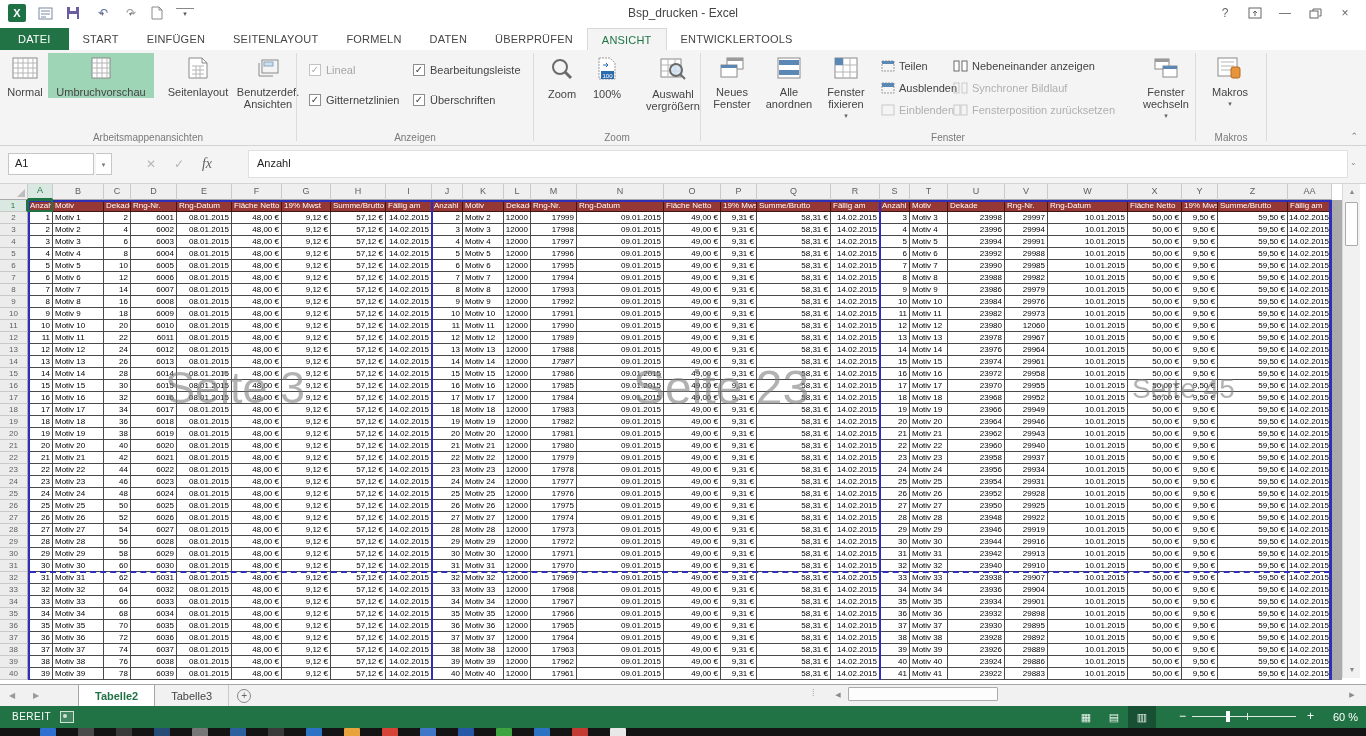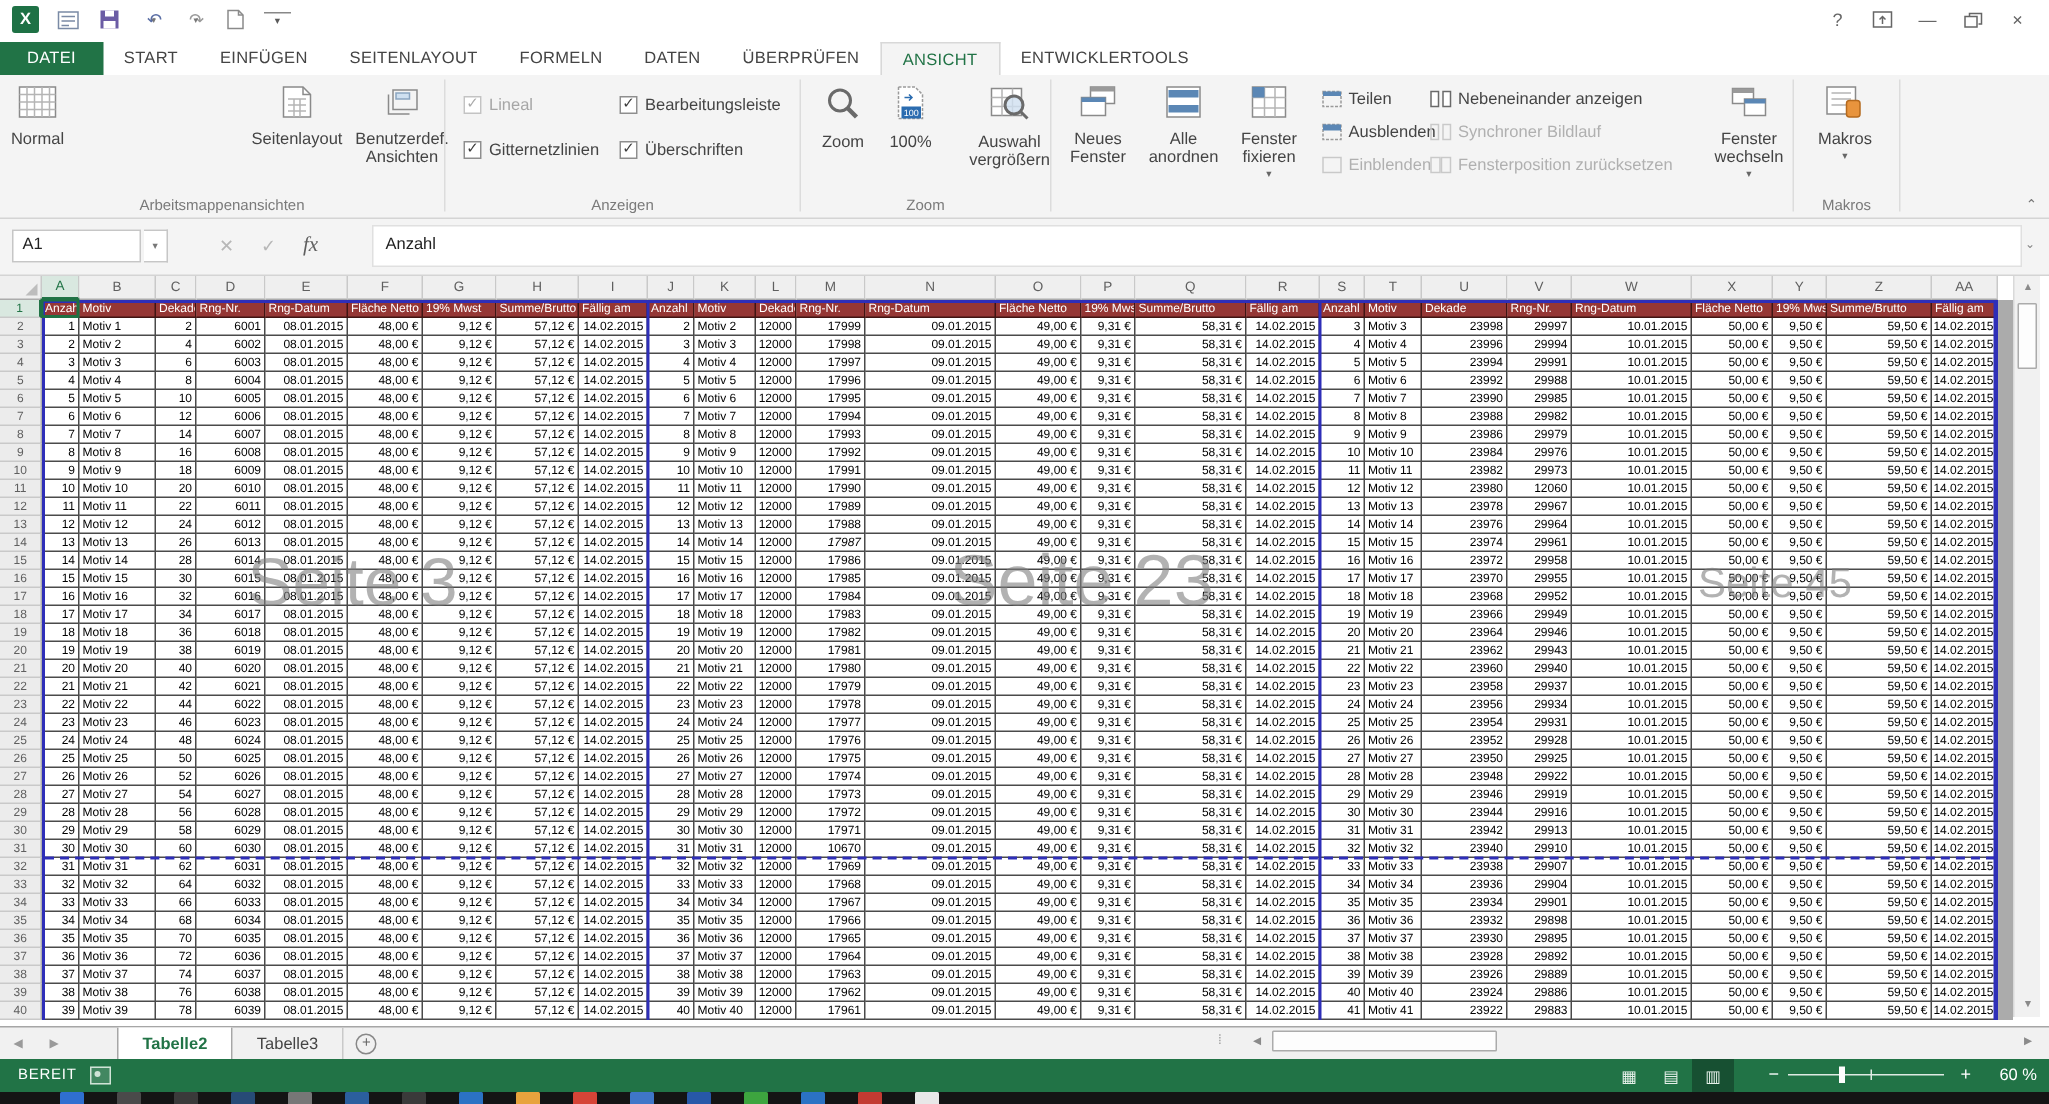--- a/index.html
+++ b/index.html
@@ -126,20 +126,21 @@
     <div class="qbtn" style="color:#5a6ea5;">↶<span class="mini-drop">▾</span></div>
     <div class="qbtn" style="color:#9a9a9a;">↷<span class="mini-drop">▾</span></div>
     <div class="qbtn">
         <svg width="12" height="14">
           <path d="M1,1 h7 l3,3 v9 h-10 z" fill="#fff" stroke="#8a8a8a"></path>
           <path d="M8,1 v3 h3" fill="none" stroke="#8a8a8a"></path>
         </svg>
       </div>
     <div class="qbtn" style="border-top:1px solid #888; height:10px; font-size:7px;">▾</div>
   </div>
+  <div class="abs" id="win-title">Bsp_drucken - Excel</div>
   <div class="winctrls">
     <div class="wbtn">?</div>
     <div class="wbtn">
         <svg width="14" height="12">
           <rect x="1" y="1" width="12" height="10" fill="none" stroke="#666"></rect>
           <path d="M7,9 V4 M5,6 l2,-2 2,2" stroke="#666" fill="none"></path>
         </svg>
       </div>
     <div class="wbtn">—</div>
     <div class="wbtn">
@@ -168,20 +169,27 @@
 <div class="abs" id="ribbon">
 
   <div class="rgroup" style="left:0; width:296px;">
     <div class="bigbtn" style="left:2px; width:46px;">
       <span class="bicon"><svg width="26" height="22">
             <rect x="1" y="1" width="24" height="20" fill="#fff" stroke="#8a8a8a"></rect>
             <path d="M1,6 h24 M1,11 h24 M1,16 h24 M6,1 v20 M11,1 v20 M16,1 v20 M21,1 v20" stroke="#b5b5b5"></path>
           </svg></span>
       <span>Normal</span>
     </div>
+    <div class="bigbtn active" style="left:48px; width:106px;">
+      <span class="bicon"><svg width="26" height="22">
+            <rect x="4" y="1" width="18" height="20" fill="#fff" stroke="#8a8a8a"></rect>
+            <path d="M4,6 h18 M4,11 h18 M4,16 h18 M9,1 v20 M14,1 v20 M19,1 v20" stroke="#b5b5b5"></path>
+          </svg></span>
+      <span>Umbruchvorschau</span>
+    </div>
     <div class="bigbtn" style="left:155px; width:86px;">
       <span class="bicon"><svg width="20" height="22">
             <path d="M1,1 h13 l5,5 v15 h-18 z" fill="#fff" stroke="#8a8a8a"></path>
             <path d="M14,1 v5 h5" fill="none" stroke="#8a8a8a"></path>
             <path d="M4,9 h12 M4,13 h12 M4,17 h12 M8,9 v12 M12,9 v12" stroke="#b5b5b5"></path>
           </svg></span>
       <span>Seitenlayout</span>
     </div>
     <div class="bigbtn" style="left:241px; width:54px;">
       <span class="bicon"><svg width="24" height="22">
@@ -317,20 +325,21 @@
     <div class="bigbtn" style="left:438px; width:54px;">
       <span class="bicon"><svg width="26" height="22">
             <rect x="2" y="2" width="14" height="10" fill="#fff" stroke="#8a8a8a"></rect>
             <rect x="2" y="2" width="14" height="3" fill="#9a9a9a"></rect>
             <rect x="10" y="9" width="14" height="11" fill="#fff" stroke="#8a8a8a"></rect>
             <rect x="10" y="9" width="14" height="3" fill="#5b87b5"></rect>
           </svg></span>
       <span>Fenster wechseln</span>
       <span class="drop">▾</span>
     </div>
+    <div class="glabel">Fenster</div>
   </div>
   <div class="gsep" style="left:1195px;"></div>
 
   <div class="rgroup" style="left:1196px; width:70px;">
     <div class="bigbtn" style="left:8px; width:52px;">
       <span class="bicon"><svg width="26" height="22">
             <rect x="1" y="1" width="19" height="18" fill="#fff" stroke="#8a8a8a"></rect>
             <path d="M4,5 h13 M4,9 h13 M4,13 h13" stroke="#b5b5b5"></path>
             <rect x="14" y="10" width="9" height="11" rx="2" fill="#e8943d" stroke="#b56a1e"></rect>
           </svg></span>
@@ -1294,21 +1303,21 @@
         <div class="c r" style="width: 27px;">60</div>
         <div class="c r" style="width: 46px;">6030</div>
         <div class="c r" style="width: 55px;">08.01.2015</div>
         <div class="c r" style="width: 50px;">48,00 €</div>
         <div class="c r" style="width: 49px;">9,12 €</div>
         <div class="c r" style="width: 55px;">57,12 €</div>
         <div class="c r" style="width: 46px;">14.02.2015</div>
         <div class="c r" style="width: 31px;">31</div>
         <div class="c l" style="width: 41px;">Motiv 31</div>
         <div class="c r" style="width: 27px;">12000</div>
-        <div class="c r" style="width: 46px;">10670</div>
+        <div class="c r" style="width: 46px;">17970</div>
         <div class="c r" style="width: 87px;">09.01.2015</div>
         <div class="c r" style="width: 57px;">49,00 €</div>
         <div class="c r" style="width: 36px;">9,31 €</div>
         <div class="c r" style="width: 74px;">58,31 €</div>
         <div class="c r" style="width: 49px;">14.02.2015</div>
         <div class="c r" style="width: 30px;">32</div>
         <div class="c l" style="width: 38px;">Motiv 32</div>
         <div class="c r" style="width: 57px;">23940</div>
         <div class="c r" style="width: 43px;">29910</div>
         <div class="c r" style="width: 80px;">10.01.2015</div>

